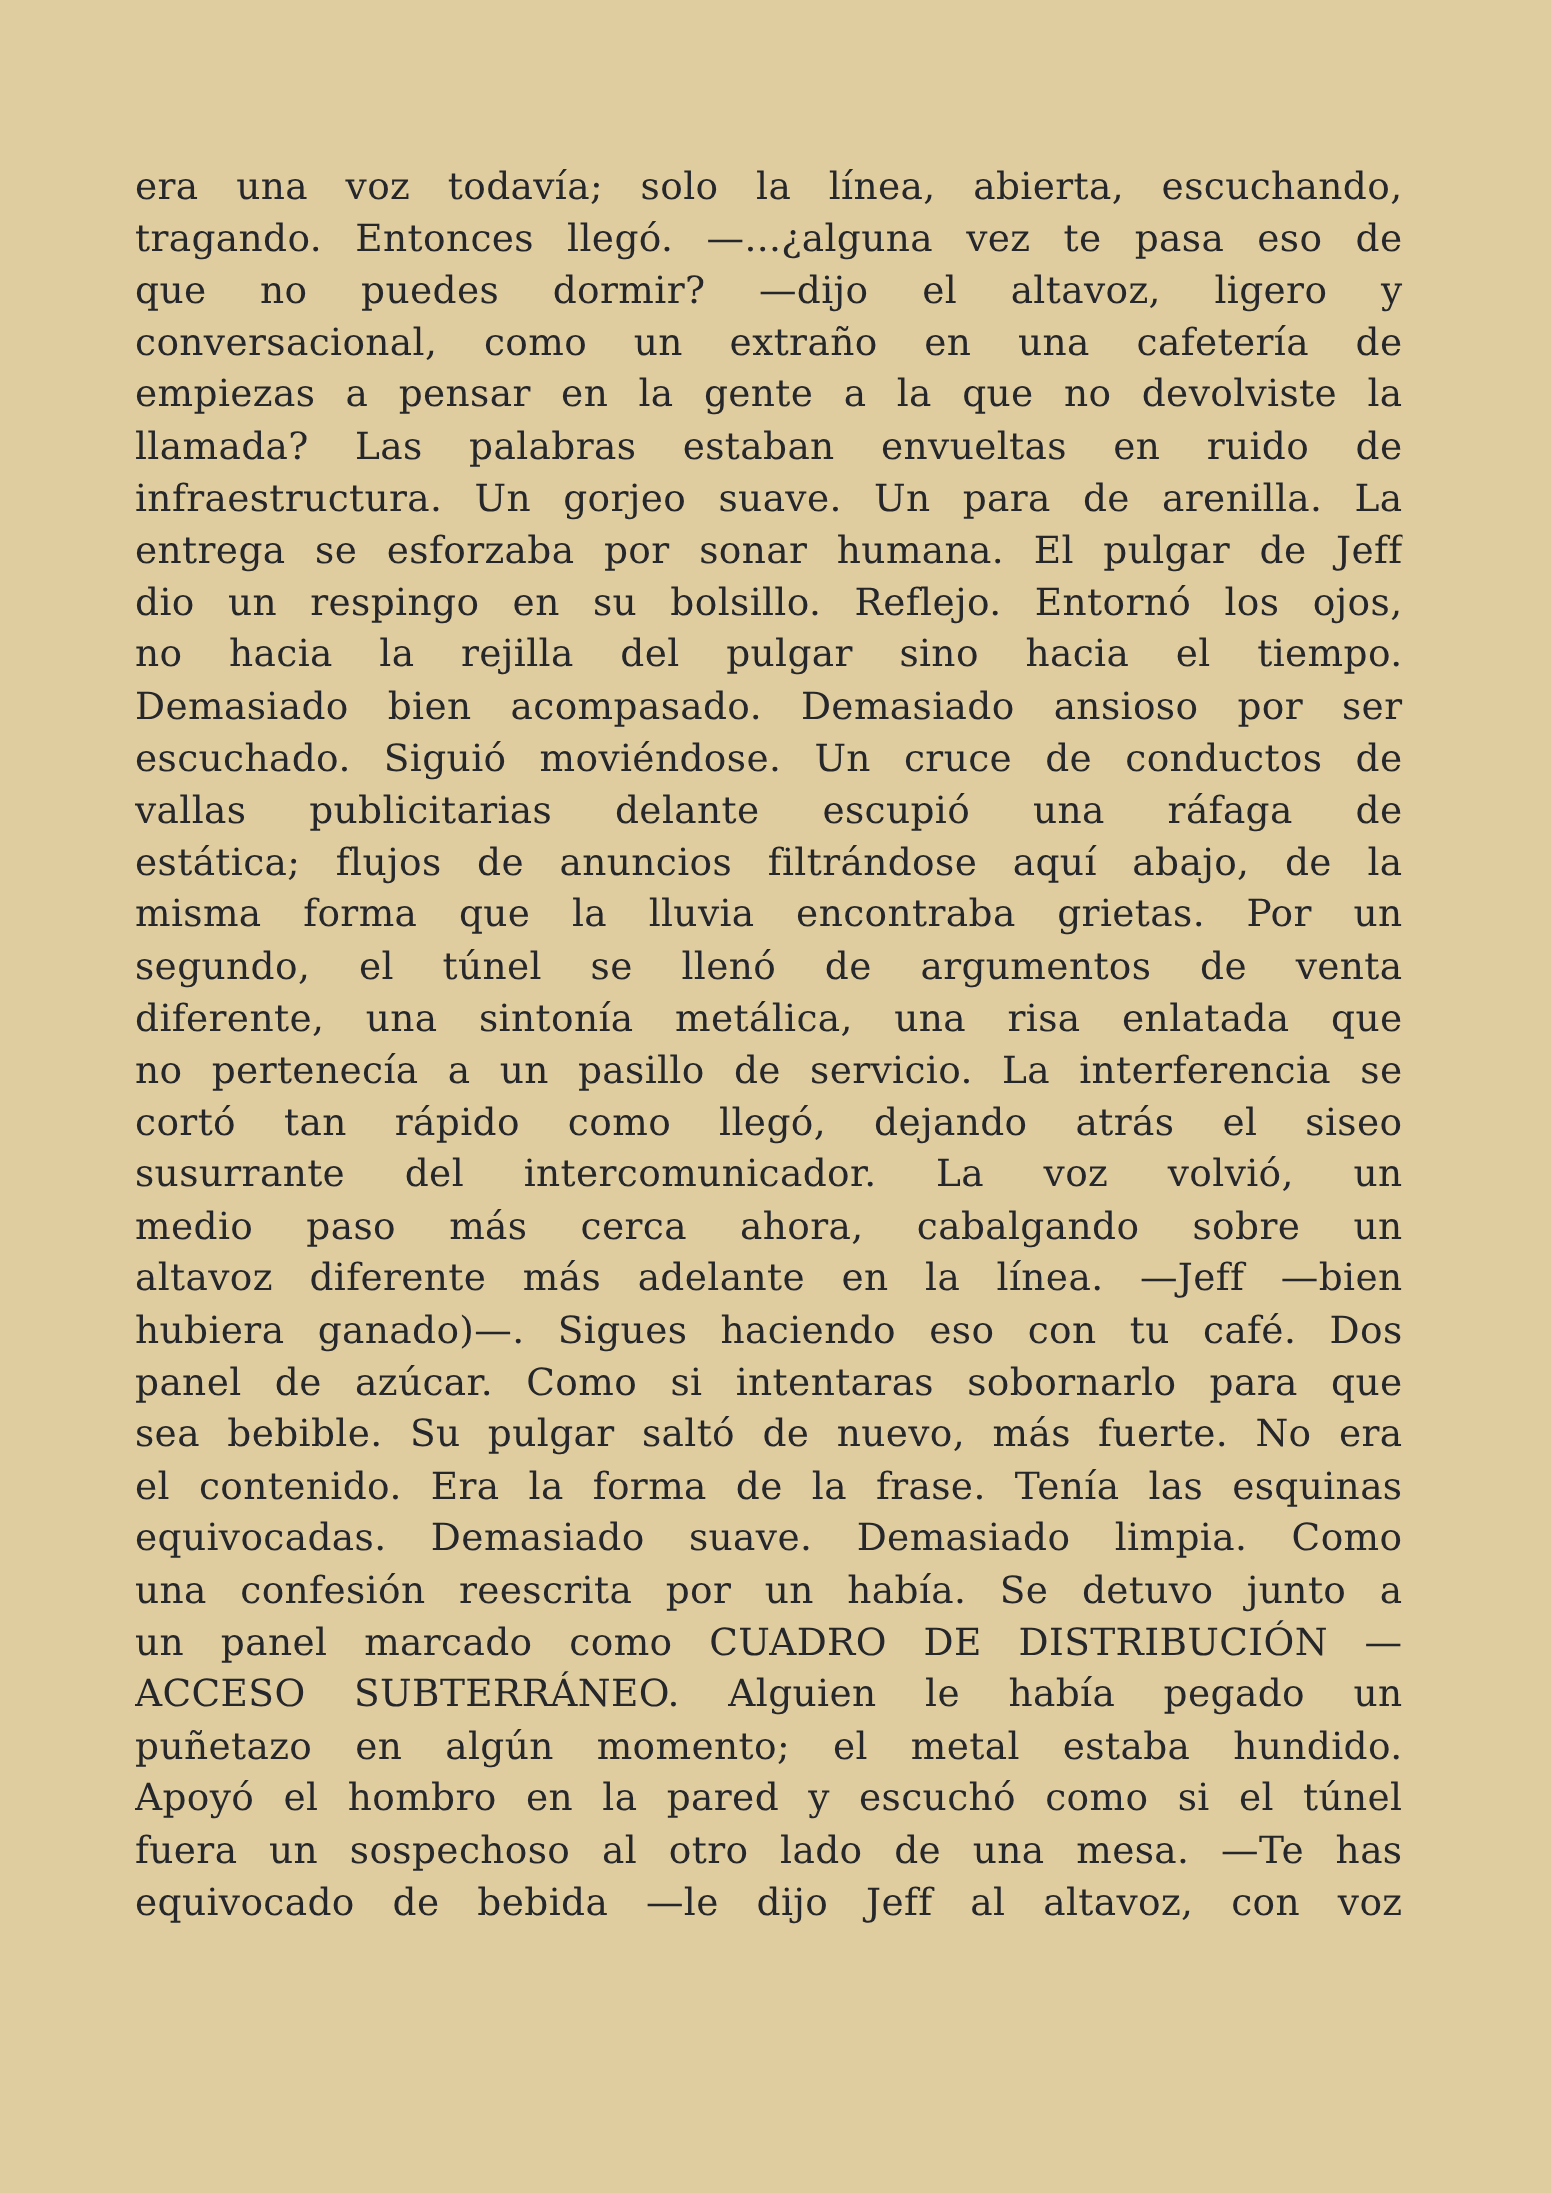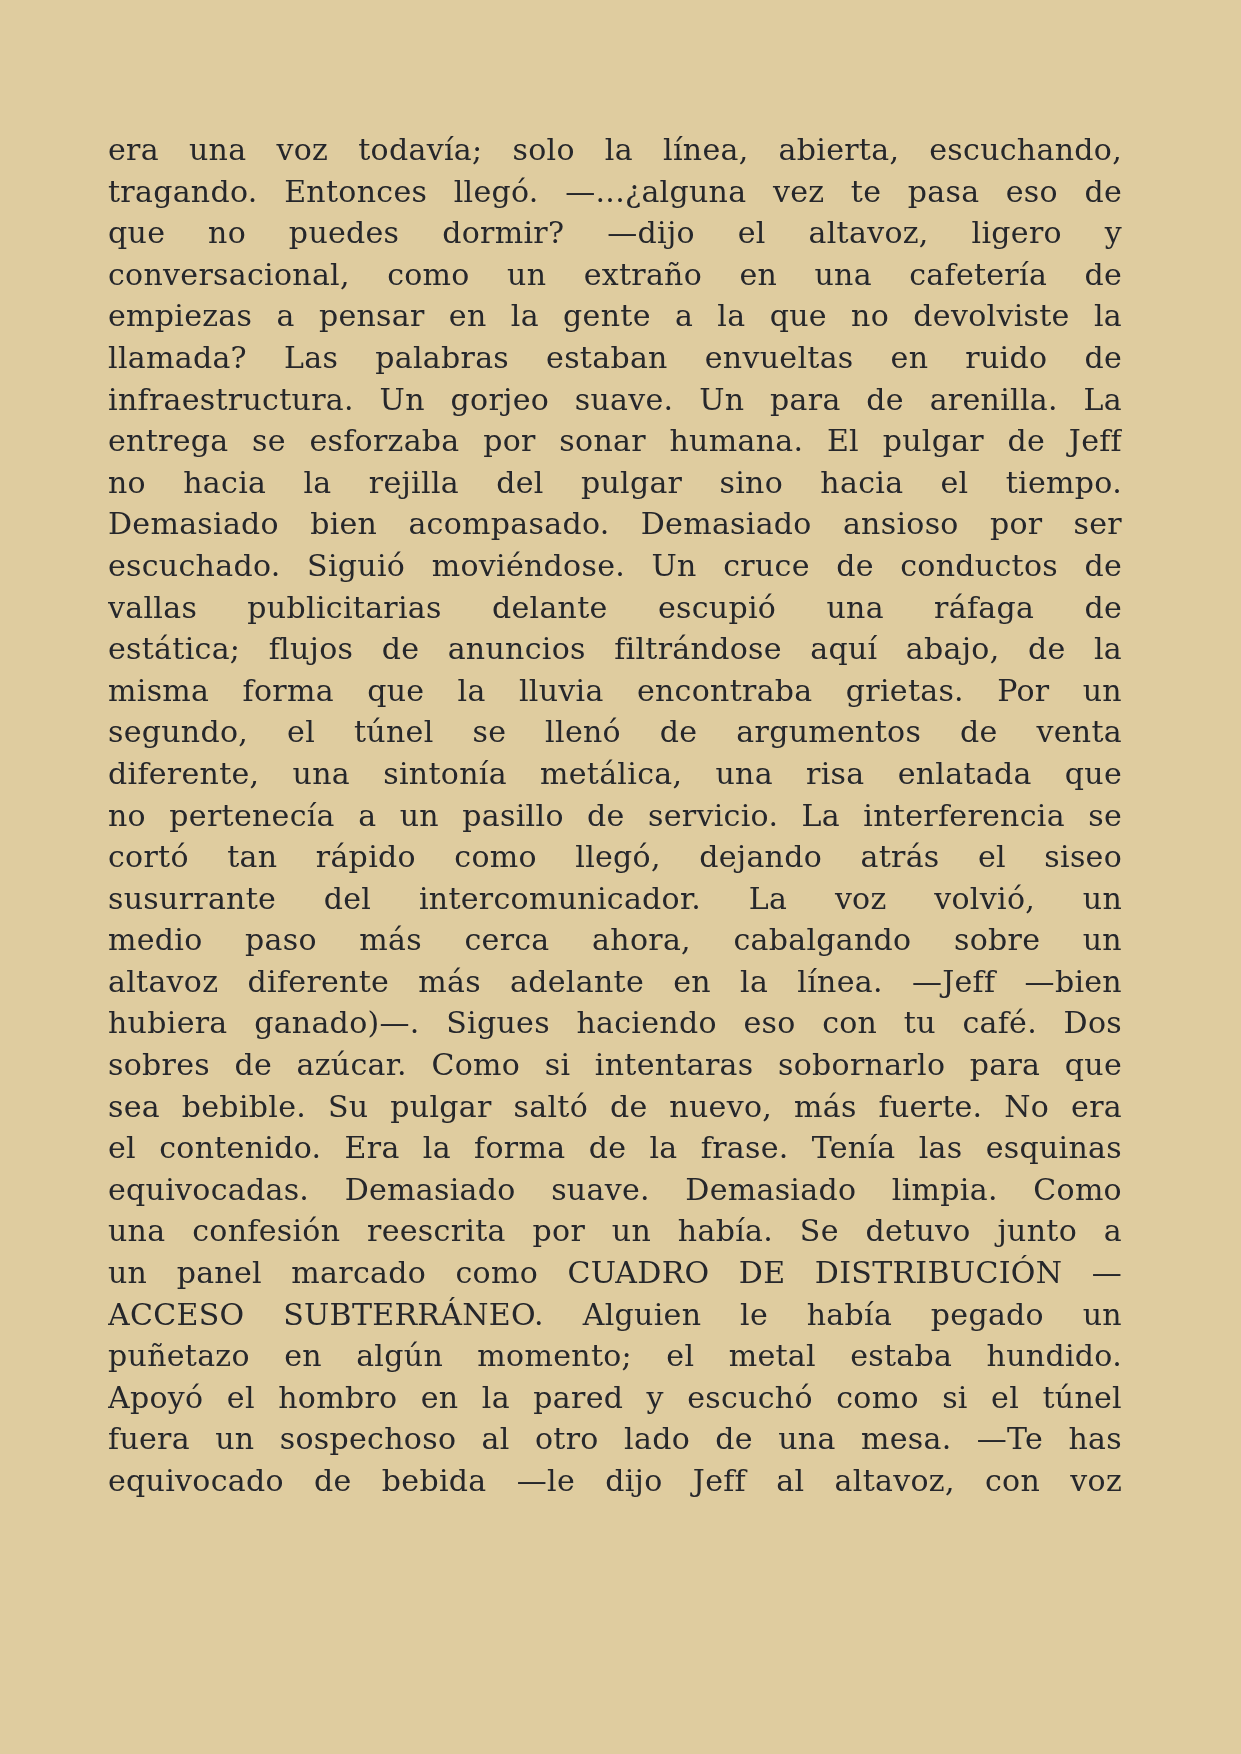--- a/index.html
+++ b/index.html
@@ -42,35 +42,36 @@
 <div class="page">
   <div class="text-block" style="color: rgb(38, 39, 43);">
       <div class="line">era una voz todavía; solo la línea, abierta, escuchando,</div>
       <div class="line">tragando. Entonces llegó. —...¿alguna vez te pasa eso de</div>
       <div class="line">que no puedes dormir? —dijo el altavoz, ligero y</div>
       <div class="line">conversacional, como un extraño en una cafetería de</div>
       <div class="line">empiezas a pensar en la gente a la que no devolviste la</div>
       <div class="line">llamada? Las palabras estaban envueltas en ruido de</div>
       <div class="line">infraestructura. Un gorjeo suave. Un para de arenilla. La</div>
       <div class="line">entrega se esforzaba por sonar humana. El pulgar de Jeff</div>
+      <div class="line">dio un respingo en su bolsillo. Reflejo. Entornó los ojos,</div>
       <div class="line">no hacia la rejilla del pulgar sino hacia el tiempo.</div>
       <div class="line">Demasiado bien acompasado. Demasiado ansioso por ser</div>
       <div class="line">escuchado. Siguió moviéndose. Un cruce de conductos de</div>
       <div class="line">vallas publicitarias delante escupió una ráfaga de</div>
       <div class="line">estática; flujos de anuncios filtrándose aquí abajo, de la</div>
       <div class="line">misma forma que la lluvia encontraba grietas. Por un</div>
       <div class="line">segundo, el túnel se llenó de argumentos de venta</div>
       <div class="line">diferente, una sintonía metálica, una risa enlatada que</div>
       <div class="line">no pertenecía a un pasillo de servicio. La interferencia se</div>
       <div class="line">cortó tan rápido como llegó, dejando atrás el siseo</div>
       <div class="line">susurrante del intercomunicador. La voz volvió, un</div>
       <div class="line">medio paso más cerca ahora, cabalgando sobre un</div>
       <div class="line">altavoz diferente más adelante en la línea. —Jeff —bien</div>
       <div class="line">hubiera ganado)—. Sigues haciendo eso con tu café. Dos</div>
-      <div class="line">sobres de azúcar. Como si intentaras sobornarlo para que</div>
+      <div class="line">panel de azúcar. Como si intentaras sobornarlo para que</div>
       <div class="line">sea bebible. Su pulgar saltó de nuevo, más fuerte. No era</div>
       <div class="line">el contenido. Era la forma de la frase. Tenía las esquinas</div>
       <div class="line">equivocadas. Demasiado suave. Demasiado limpia. Como</div>
       <div class="line">una confesión reescrita por un había. Se detuvo junto a</div>
       <div class="line">un panel marcado como CUADRO DE DISTRIBUCIÓN —</div>
       <div class="line">ACCESO SUBTERRÁNEO. Alguien le había pegado un</div>
       <div class="line">puñetazo en algún momento; el metal estaba hundido.</div>
       <div class="line">Apoyó el hombro en la pared y escuchó como si el túnel</div>
       <div class="line">fuera un sospechoso al otro lado de una mesa. —Te has</div>
       <div class="line">equivocado de bebida —le dijo Jeff al altavoz, con voz</div>

